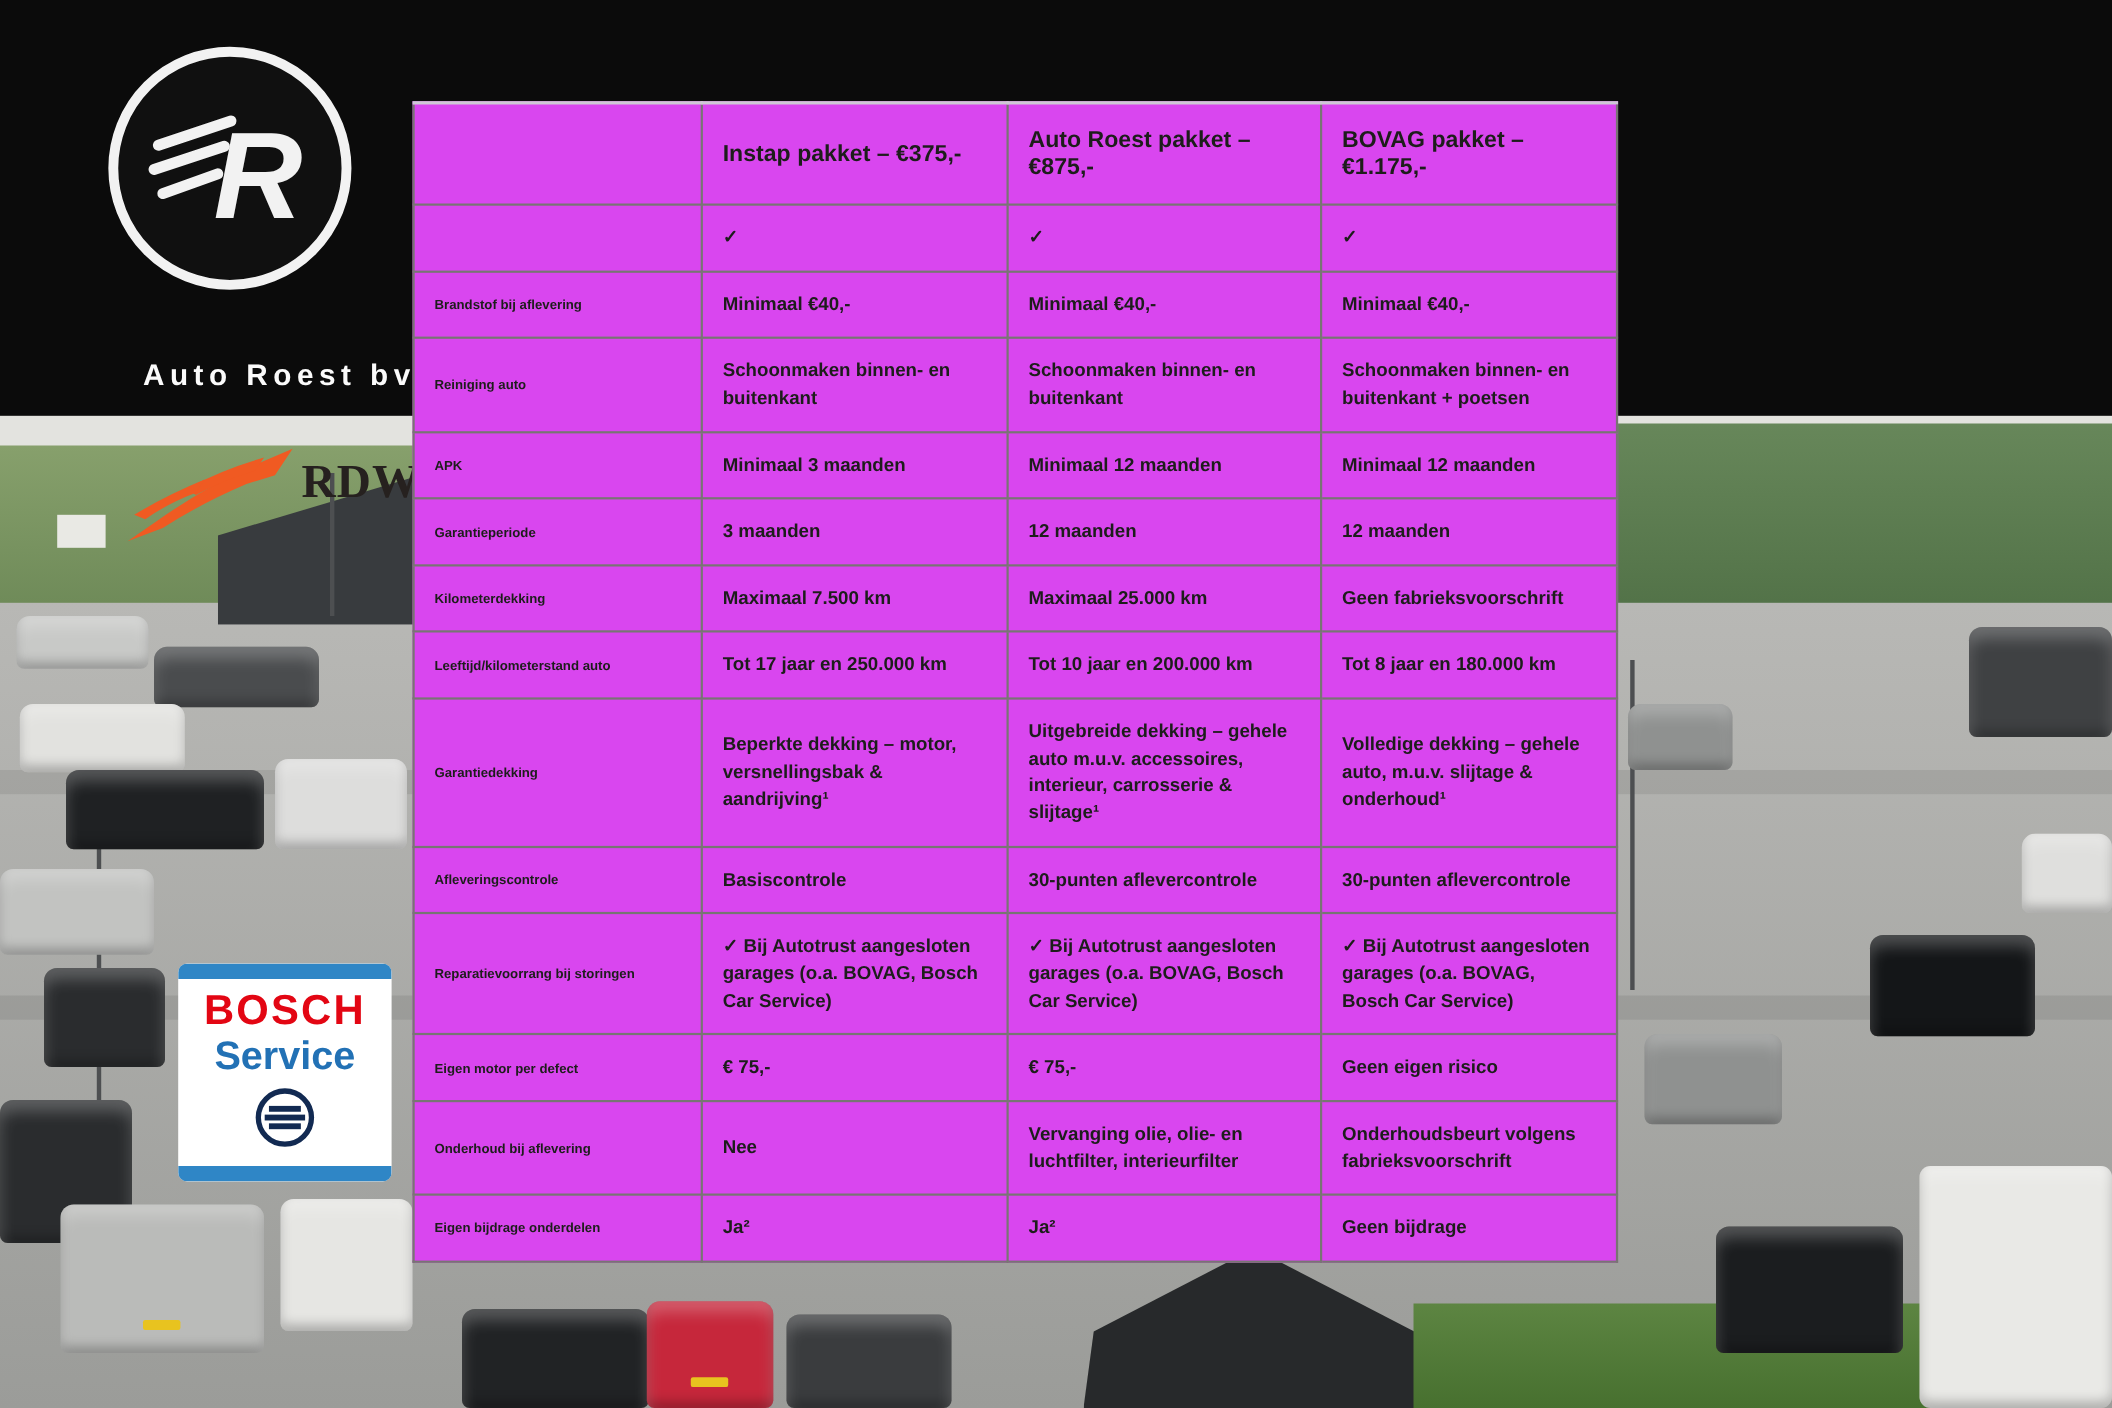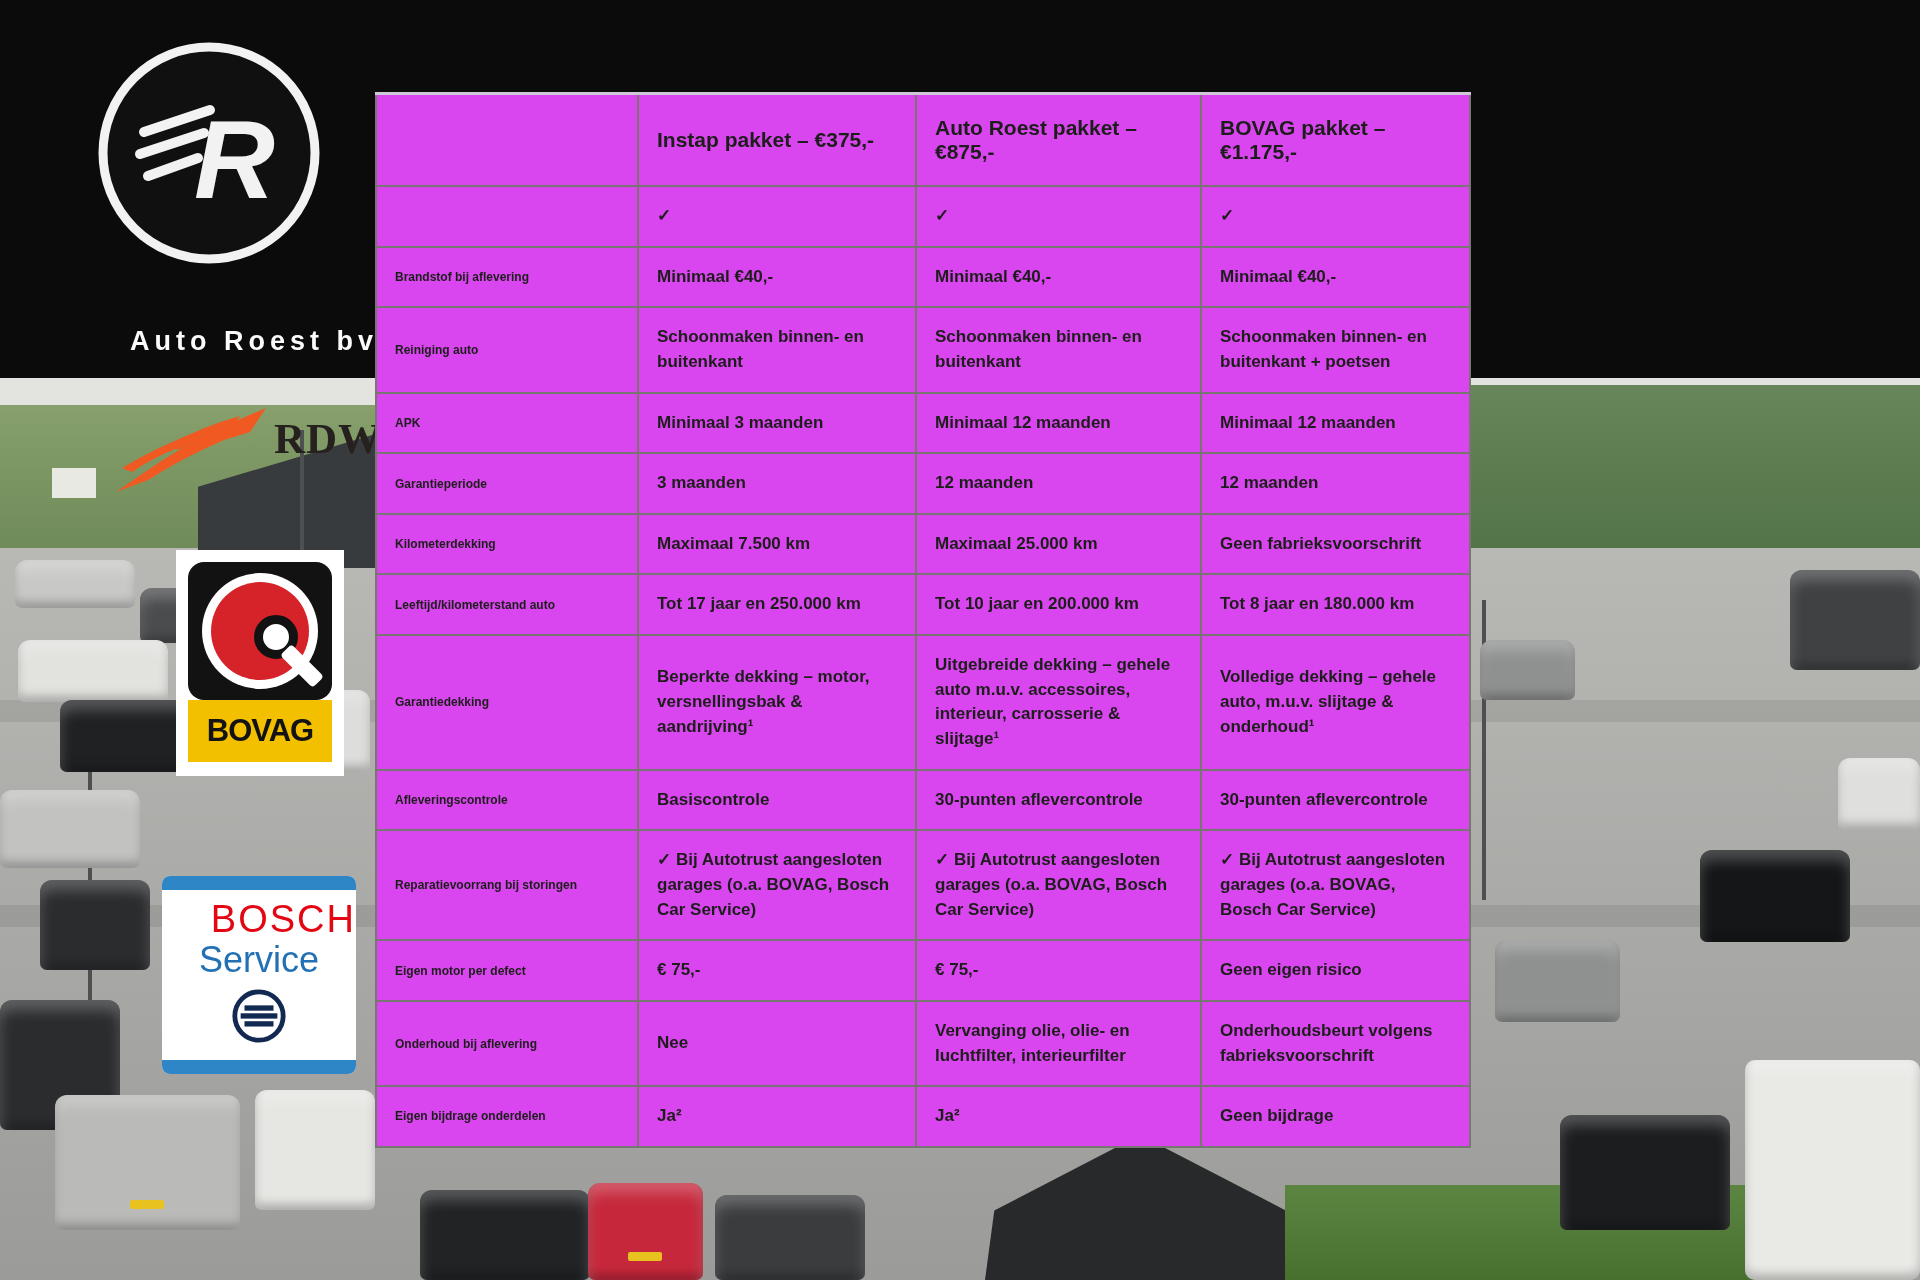--- a/index.html
+++ b/index.html
@@ -30,22 +30,22 @@
   .rdw-text{position:absolute;left:162px;top:8px;font-family:"Liberation Serif",serif;font-size:43px;font-weight:600;color:#26211f;letter-spacing:1px;}
   .bovag-card{position:absolute;left:176px;top:550px;width:168px;height:226px;background:#fff;z-index:3;}
   .bovag-sq{position:absolute;left:12px;top:12px;width:144px;height:138px;background:#121212;border-radius:16px;display:flex;align-items:center;justify-content:center;}
   .bovag-circle{position:relative;width:116px;height:116px;background:#fff;border-radius:50%;}
   .bovag-disc{position:absolute;left:9px;top:9px;width:98px;height:98px;background:#d6232a;border-radius:50%;}
   .bovag-handle{position:absolute;right:8px;bottom:0px;width:16px;height:46px;background:#fff;transform:rotate(-45deg);border-radius:4px;}
   .bovag-knob{position:absolute;right:20px;top:42px;width:26px;height:26px;background:#fff;border:9px solid #121212;border-radius:50%;}
   .bovag-band{position:absolute;left:12px;top:150px;width:144px;height:62px;background:#f3c000;display:flex;align-items:center;justify-content:center;font-size:31px;font-weight:800;color:#131313;letter-spacing:-1px;}
   .bosch-card{position:absolute;left:162px;top:876px;width:194px;height:198px;background:#fff;border-radius:8px;overflow:hidden;z-index:3;}
   .bosch-bar{position:absolute;left:0;width:100%;height:14px;background:#2f86c6;}
-  .bosch-word1{margin-top:22px;text-align:right;font-size:38px;font-weight:400;color:#e30613;letter-spacing:2px;}
-  .bosch-word2{text-align:center;font-size:36px;font-weight:400;color:#2271b5;margin-top:-2px;}
+  .bosch-word1{margin-top:22px;text-align:center;font-size:38px;font-weight:700;color:#e30613;letter-spacing:2px;}
+  .bosch-word2{text-align:center;font-size:36px;font-weight:700;color:#2271b5;margin-top:-2px;}
   .bosch-emblem{display:block;margin:6px auto 0;}
 
   
   table.pkg{position:absolute;left:375px;top:92px;width:1094px;z-index:5;border-collapse:collapse;table-layout:fixed;background:#d946ef;color:#1d1d1b;border:2px solid #787573;border-top:3px solid #cfc8d6;}
   table.pkg th,table.pkg td{border:2px solid #787573;font-weight:bold;vertical-align:middle;text-align:left;padding:17px 18px;}
   table.pkg thead th{font-size:21px;padding:21px 18px;}
   table.pkg tbody th{font-size:12px;}
   table.pkg tbody td{font-size:17px;line-height:1.45;}
 </style>
 </head>
@@ -112,30 +112,20 @@
 
   <div class="rdw">
     <svg width="160" height="92" viewBox="0 0 160 92">
       <path d="M4 86 L30 68 Q70 40 112 20 L154 2 L138 26 L112 34 Q70 52 36 74 Z" fill="#f05a22"></path>
       <path d="M58 38 Q92 20 128 10 L120 22 Q92 30 66 44 Z" fill="#f05a22"></path>
       <path d="M10 62 Q40 44 74 30 L66 42 Q40 52 20 66 Z" fill="#f05a22"></path>
     </svg>
     <span class="rdw-text">RDW</span>
   </div>
 
-  <div class="bovag-card">
-    <div class="bovag-sq">
-      <div class="bovag-circle">
-        <div class="bovag-disc"></div>
-        <div class="bovag-knob"></div>
-        <div class="bovag-handle"></div>
-      </div>
-    </div>
-    <div class="bovag-band">BOVAG</div>
-  </div>
 
   <div class="bosch-card">
     <div class="bosch-bar" style="top:0"></div>
     <div class="bosch-word1">BOSCH</div>
     <div class="bosch-word2">Service</div>
     <svg class="bosch-emblem" width="58" height="58" viewBox="0 0 60 60">
       <circle cx="30" cy="30" r="25" fill="none" stroke="#122a52" stroke-width="5"></circle>
       <rect x="15" y="19" width="30" height="5.5" fill="#122a52"></rect>
       <rect x="11" y="27.2" width="38" height="5.5" fill="#122a52"></rect>
       <rect x="15" y="35.4" width="30" height="5.5" fill="#122a52"></rect>

